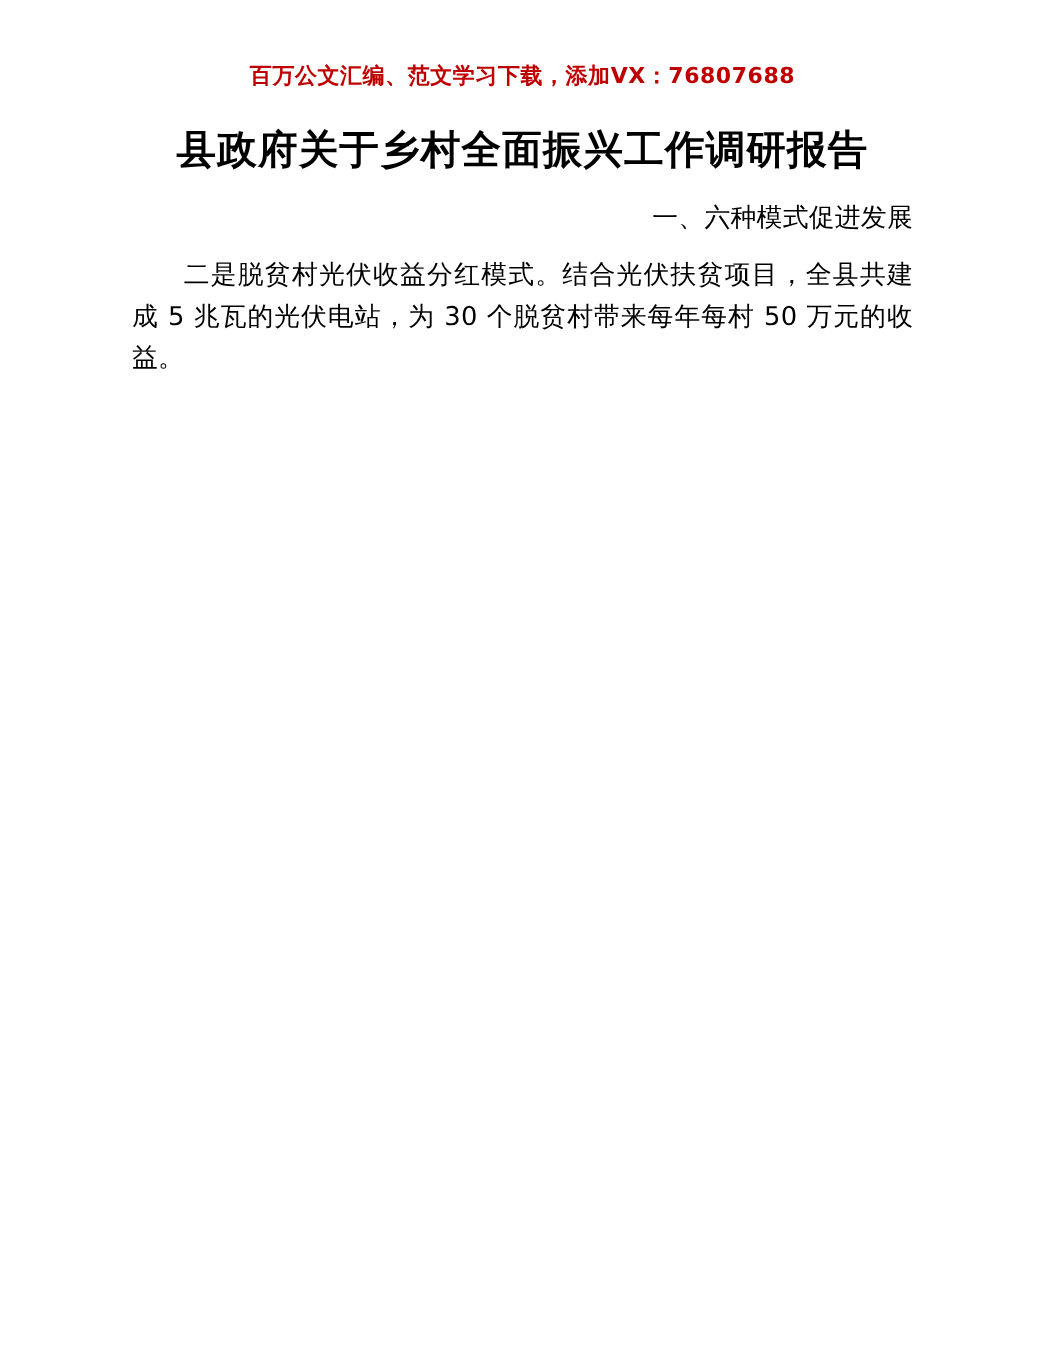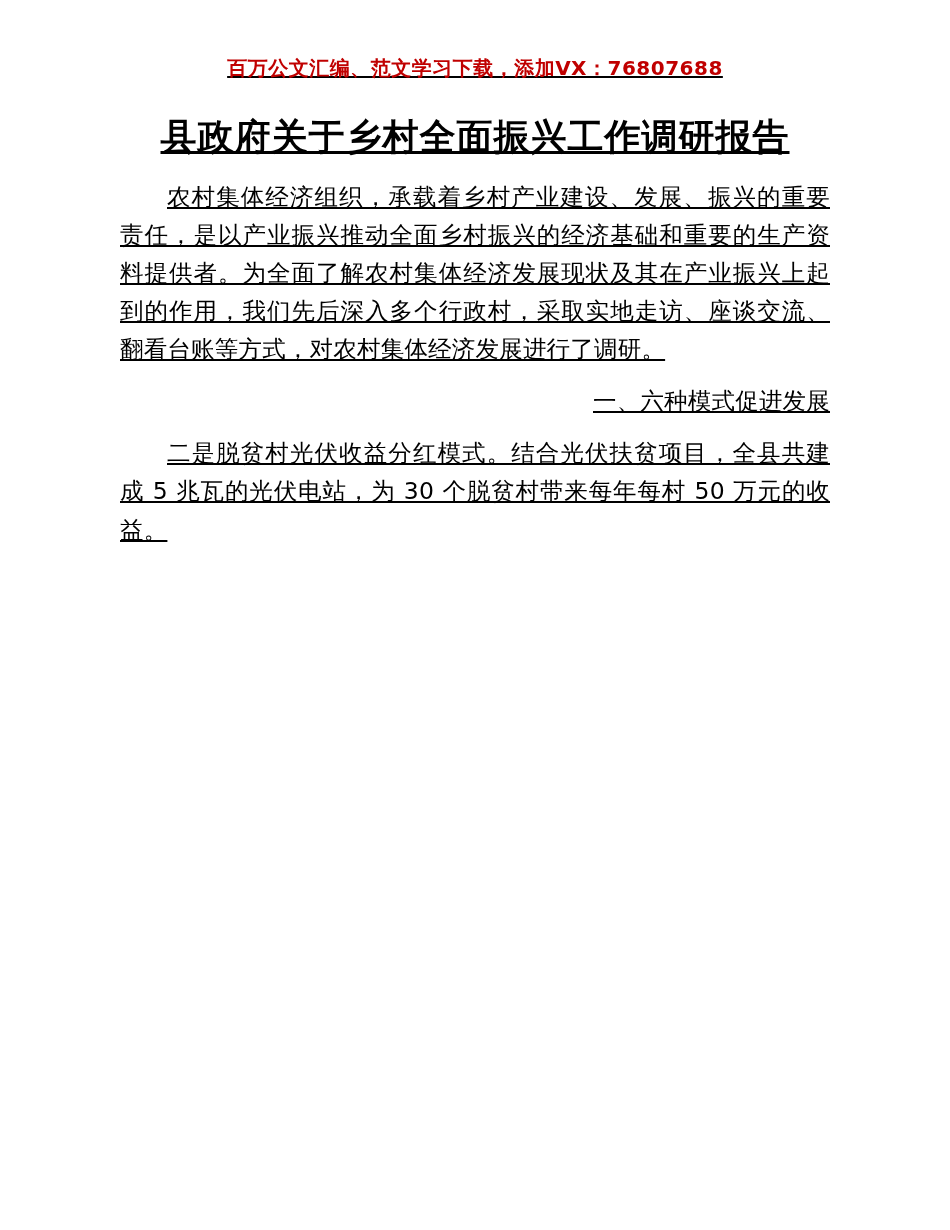--- a/index.html
+++ b/index.html
@@ -13,21 +13,20 @@
     font-family: "DejaVu Sans", "Liberation Sans", sans-serif;
     color: #000000;
     overflow: hidden;
   }
   .page {
     width: 950px;
     height: 1230px;
     box-sizing: border-box;
     padding: 40px 120px 0 120px;
     position: relative;
-    text-decoration: underline;
   }
   .watermark {
     text-align: center;
     color: #c00000;
     font-size: 20px;
     font-weight: bold;
     letter-spacing: 0.5px;
     margin-top: 14px;
     margin-bottom: 28px;
     line-height: 1.4;
@@ -60,21 +59,20 @@
 </style>
 </head>
 <body>
 
 <div class="page">
 
   <div class="watermark">百万公文汇编、范文学习下载，添加VX：76807688</div>
 
   <h1 class="doc-title">县政府关于乡村全面振兴工作调研报告</h1>
 
-  <p class="para">农村集体经济组织，承载着乡村产业建设、发展、振兴的重要责任，是以产业振兴推动全面乡村振兴的经济基础和重要的生产资料提供者。为全面了解农村集体经济发展现状及其在产业振兴上起到的作用，我们先后深入多个行政村，采取实地走访、座谈交流、翻看台账等方式，对农村集体经济发展进行了调研。</p>
 
   <p class="heading">一、六种模式促进发展</p>
 
 
 
   <p class="para">二是脱贫村光伏收益分红模式。结合光伏扶贫项目，全县共建成 5 兆瓦的光伏电站，为 30 个脱贫村带来每年每村 50 万元的收益。</p>
 
 </div>
 
 </body></html>

